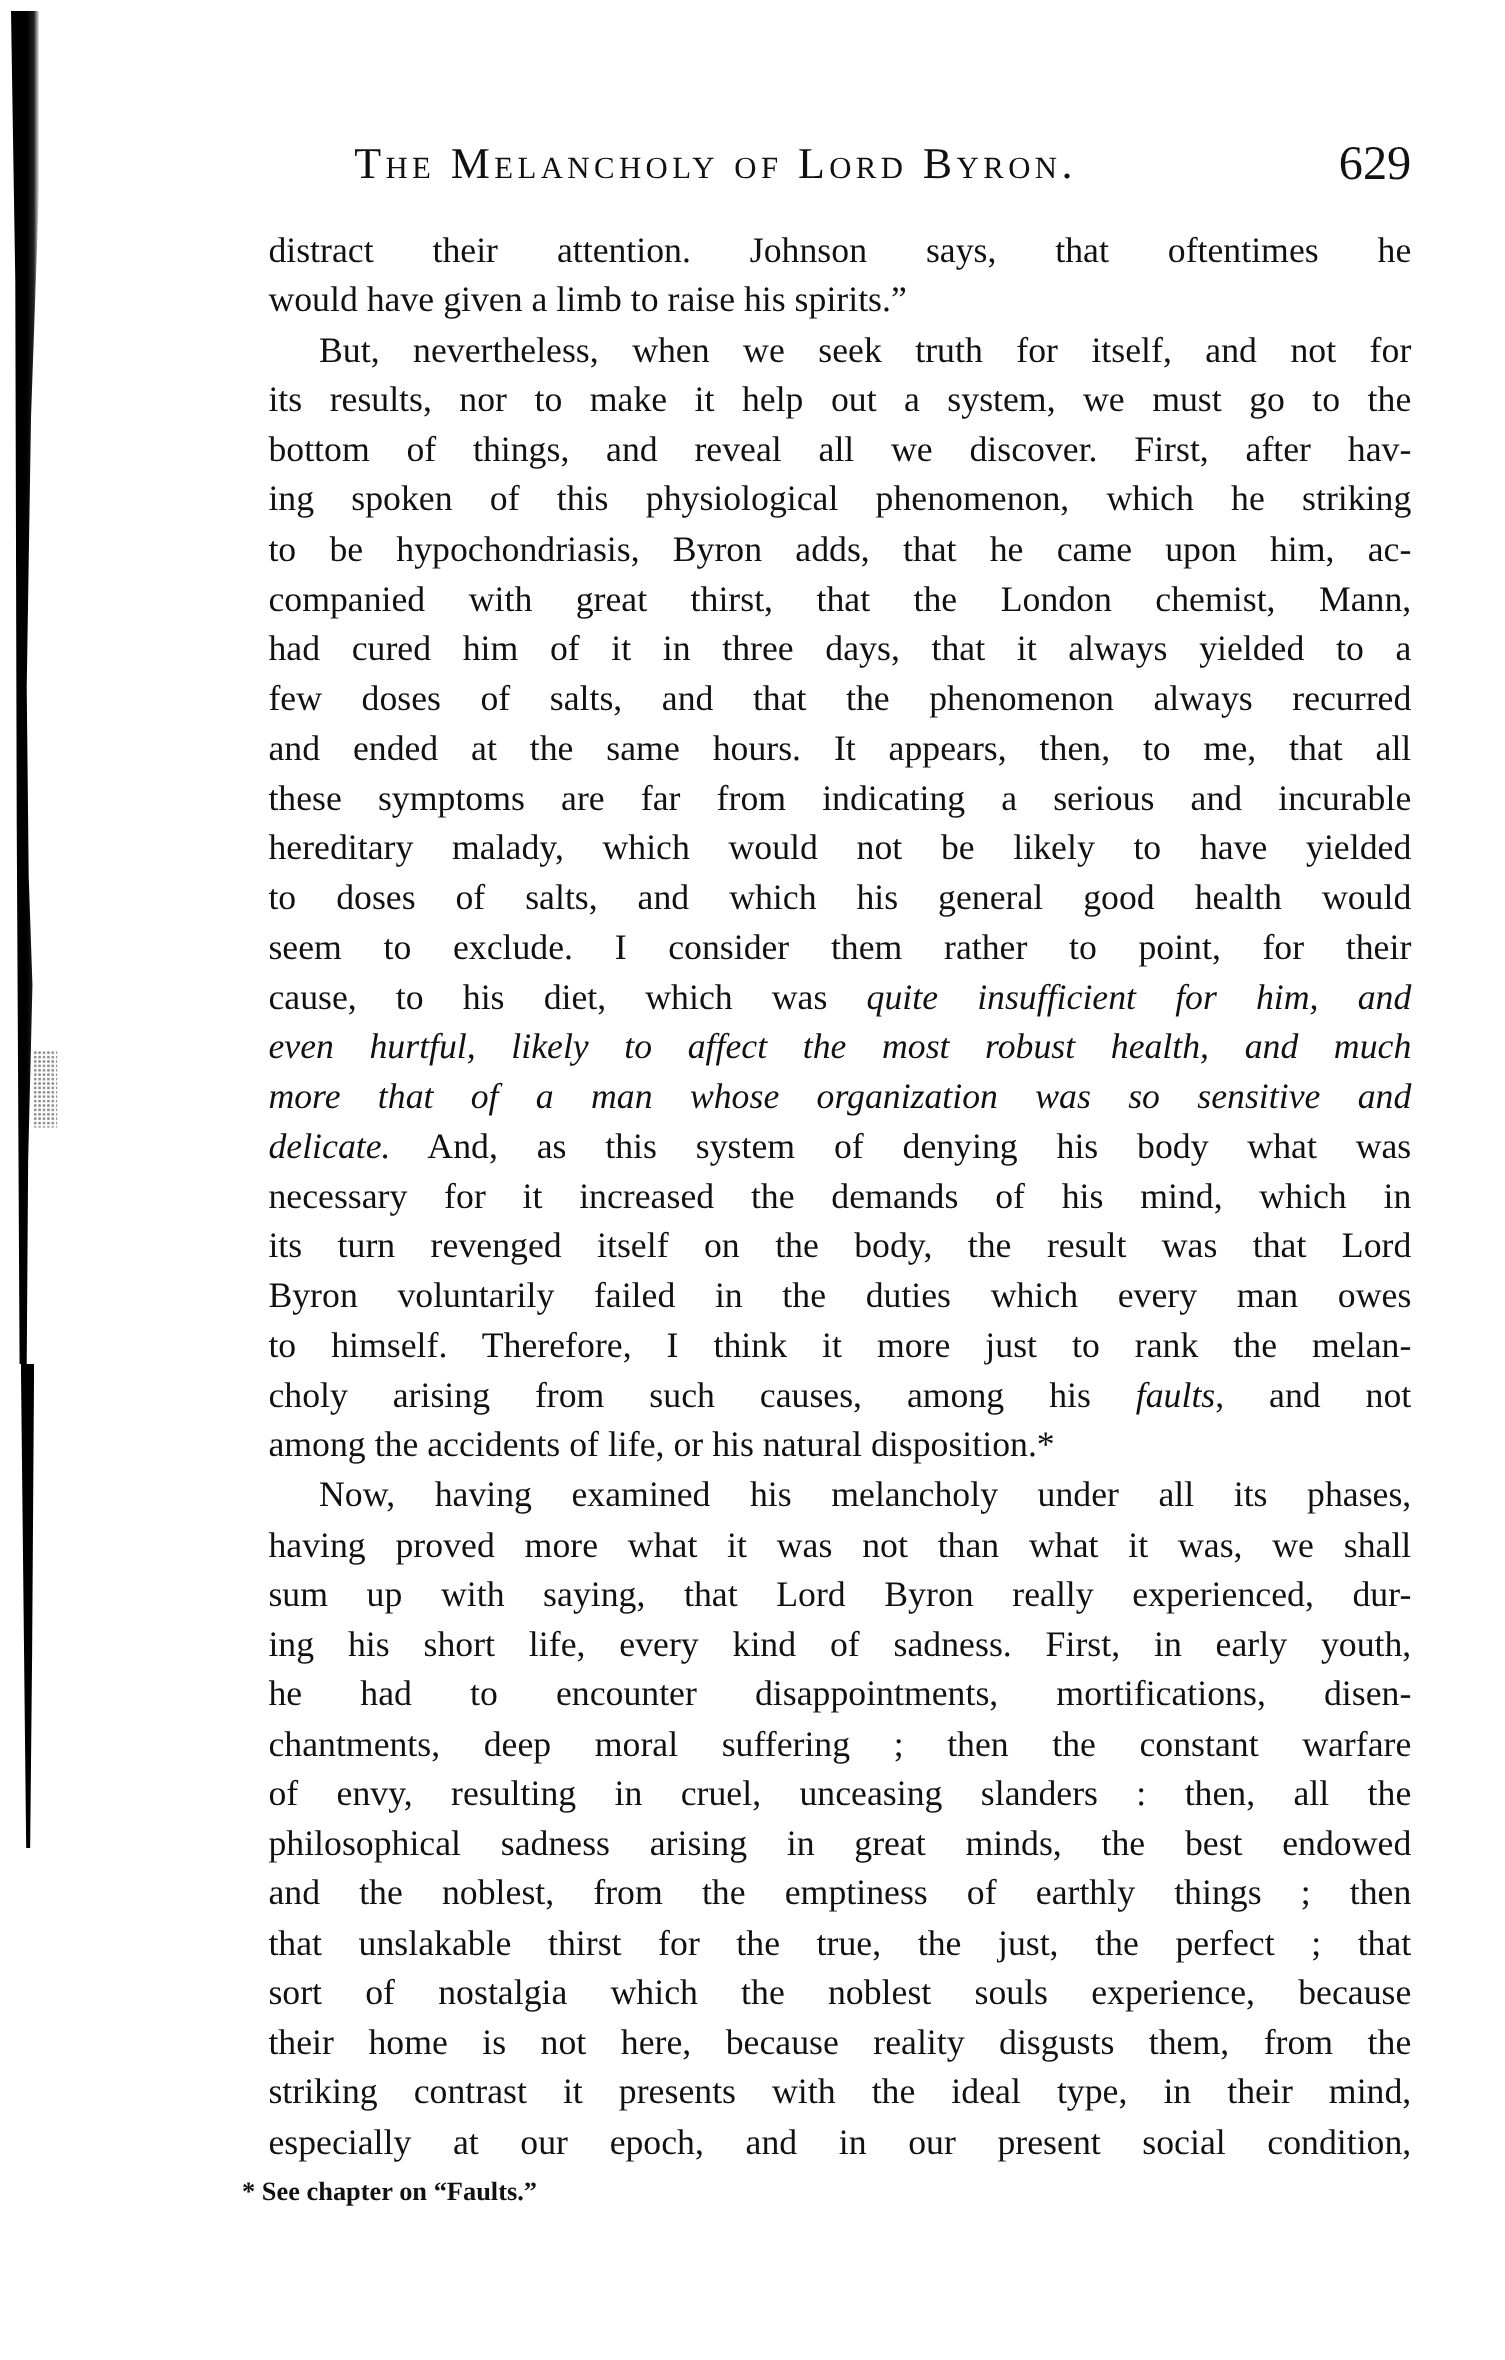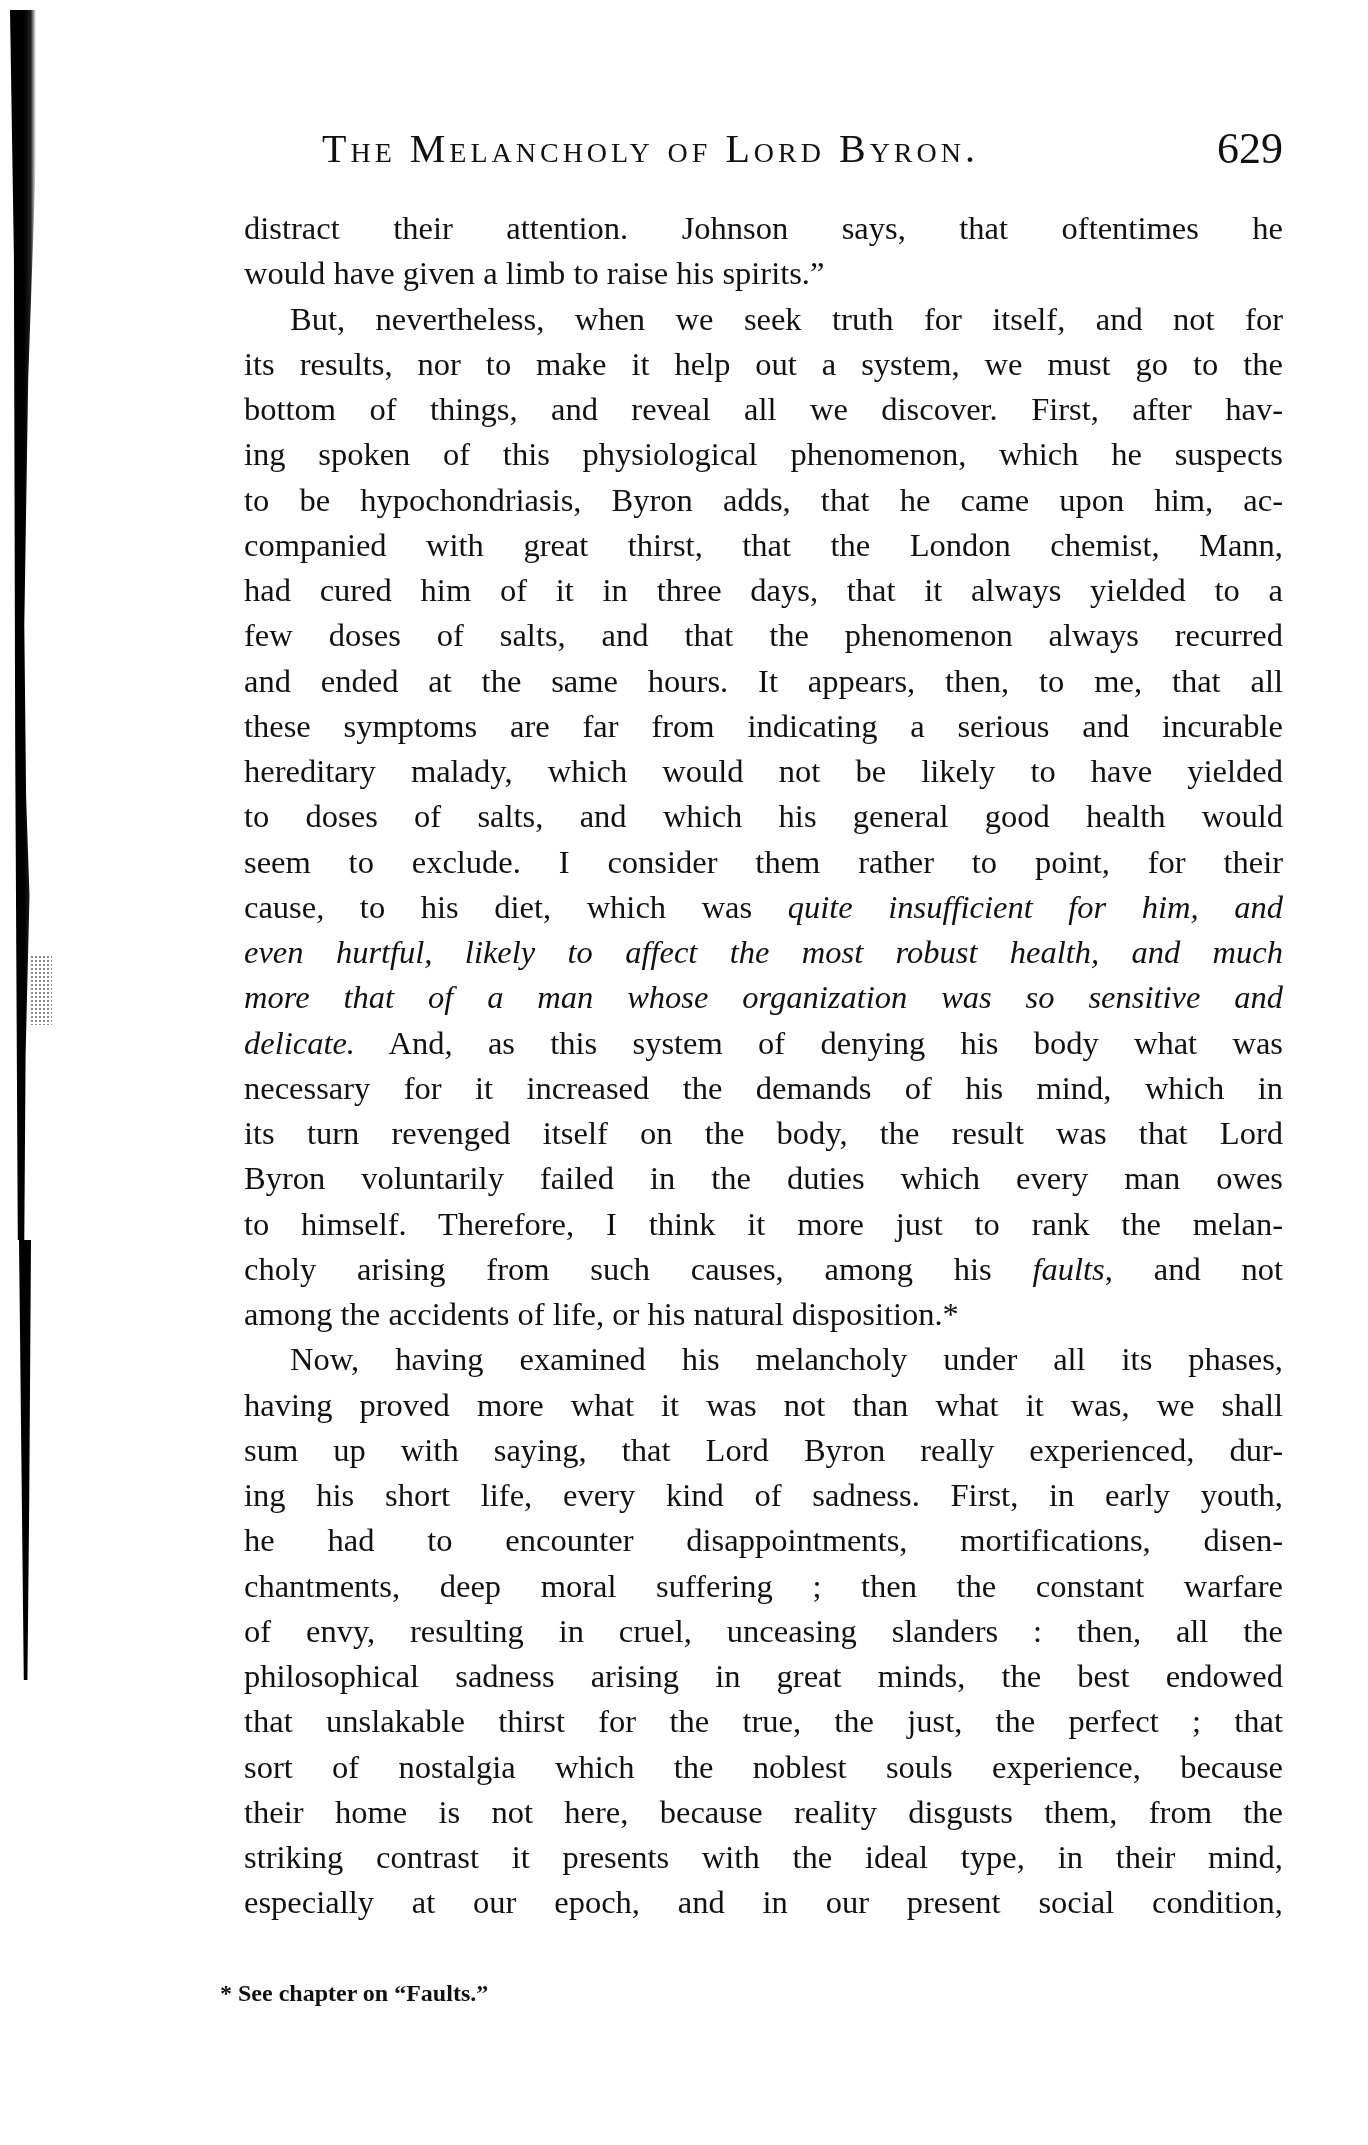--- a/index.html
+++ b/index.html
@@ -117,21 +117,21 @@
 
   <div>
     <span class="line">distract their attention.   Johnson says, that oftentimes he</span>
     <span class="line last">would have given a limb to raise his spirits.”</span>
   </div>
 
   <div>
     <span class="line indent">But, nevertheless, when we seek truth for itself, and not for</span>
     <span class="line">its results, nor to make it help out a system, we must go to the</span>
     <span class="line">bottom of things, and reveal all we discover.   First, after hav-</span>
-    <span class="line">ing spoken of this physiological phenomenon, which he suspects</span>
+    <span class="line">ing spoken of this physiological phenomenon, which he striking</span>
     <span class="line">to be hypochondriasis, Byron adds, that he came upon him, ac-</span>
     <span class="line">companied with great thirst, that the London chemist, Mann,</span>
     <span class="line">had cured him of it in three days, that it always yielded to a</span>
     <span class="line">few doses of salts, and that the phenomenon always recurred</span>
     <span class="line">and ended at the same hours.   It appears, then, to me, that all</span>
     <span class="line">these symptoms are far from indicating a serious and incurable</span>
     <span class="line">hereditary malady, which would not be likely to have yielded</span>
     <span class="line">to doses of salts, and which his general good health would</span>
     <span class="line">seem to exclude.   I consider them rather to point, for their</span>
     <span class="line"><span>cause, to his diet, which was </span><em>quite insufficient for him, and</em></span>
@@ -148,20 +148,21 @@
 
   <div>
     <span class="line indent">Now, having examined his melancholy under all its phases,</span>
     <span class="line">having proved more what it was not than what it was, we shall</span>
     <span class="line">sum up with saying, that Lord Byron really experienced, dur-</span>
     <span class="line">ing his short life, every kind of sadness.   First, in early youth,</span>
     <span class="line">he had to encounter disappointments, mortifications, disen-</span>
     <span class="line">chantments, deep moral suffering ; then the constant warfare</span>
     <span class="line">of envy, resulting in cruel, unceasing slanders : then, all the</span>
     <span class="line">philosophical sadness arising in great minds, the best endowed</span>
+    <span class="line">and the noblest, from the emptiness of earthly things ; then</span>
     <span class="line">that unslakable thirst for the true, the just, the perfect ; that</span>
     <span class="line">sort of nostalgia which the noblest souls experience, because</span>
     <span class="line">their home is not here, because reality disgusts them, from the</span>
     <span class="line">striking contrast it presents with the ideal type, in their mind,</span>
     <span class="line">especially at our epoch, and in our present social condition,</span>
   </div>
 </main>
 
 <footer class="footnote">* See chapter on “Faults.”</footer>
 

